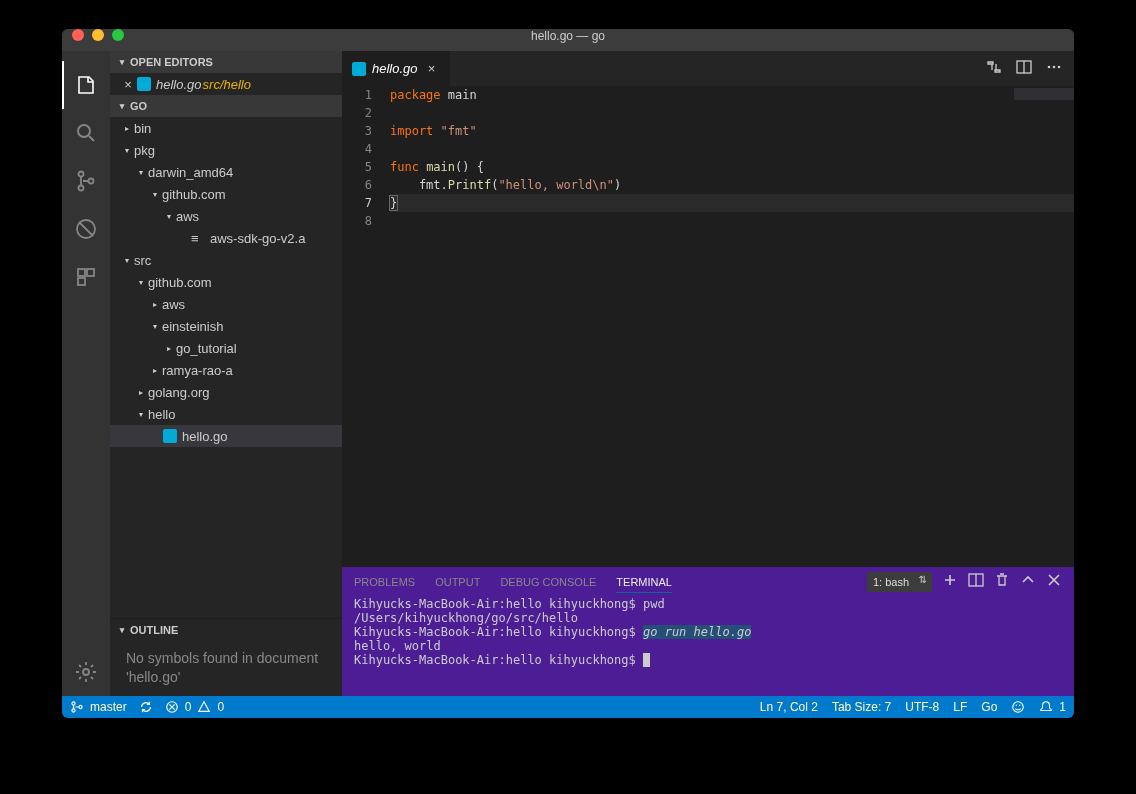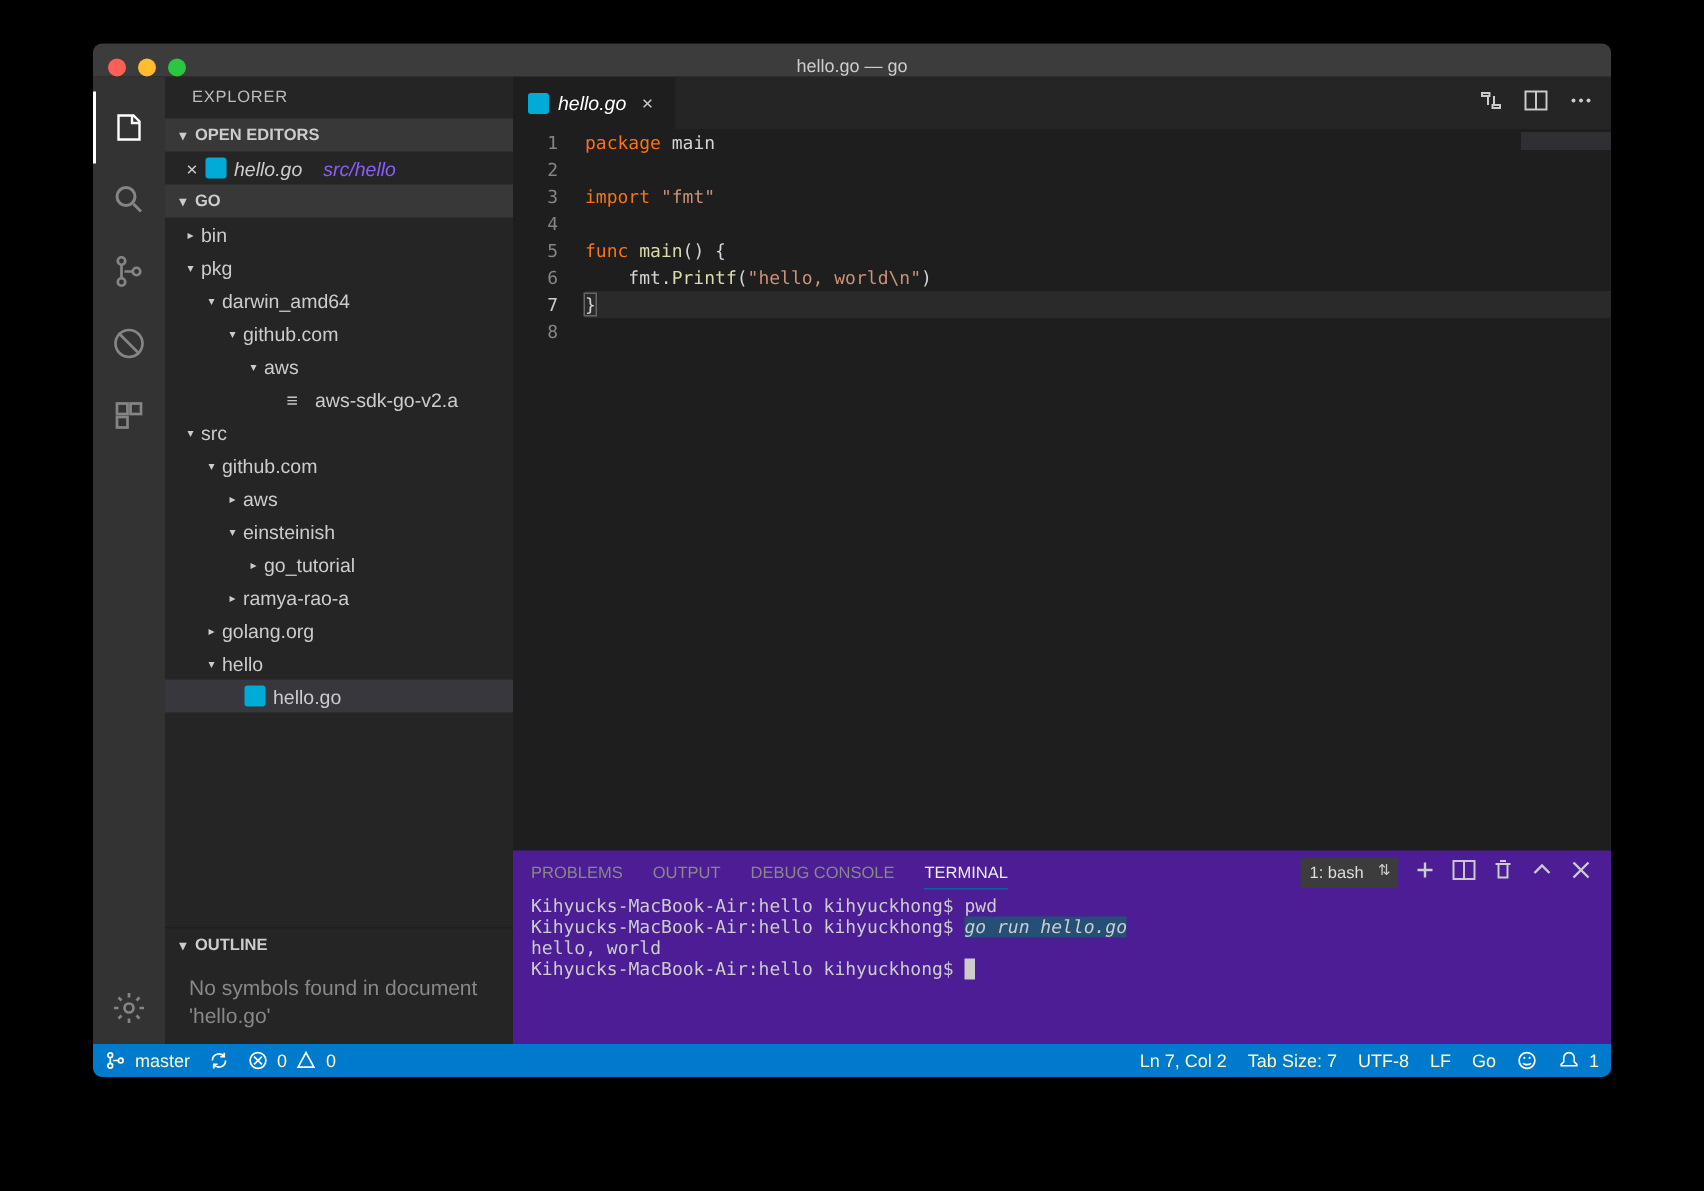--- a/index.html
+++ b/index.html
@@ -20,21 +20,21 @@
   border-radius: 6px;
   overflow: hidden;
   display: flex;
   flex-direction: column;
   box-shadow: 0 10px 40px rgba(0,0,0,0.5);
 }
 .titlebar {
   height: 22px;
   background: #3c3c3c;
   display: flex;
-  align-items: flex-end;
+  align-items: flex-start;
   position: relative;
 }
 .traffic { display:flex; gap:8px; padding-left:10px; }
 .dot { width:12px; height:12px; border-radius:50%; }
 .dot.red{background:#ff5f57;} .dot.yellow{background:#febc2e;} .dot.green{background:#28c840;}
 .title { position:absolute; left:0; right:0; text-align:center; font-size:12px; color:#ccc; }
 .main { flex:1; display:flex; overflow:hidden; }
 .activitybar {
   width:48px; background:#333333; display:flex; flex-direction:column; align-items:center; padding-top:10px;
 }
@@ -139,32 +139,31 @@
       <div class="act-spacer"></div>
       <div class="act-icon">
         <svg viewBox="0 0 24 24">
             <circle cx="12" cy="12" r="3" fill="none" stroke="currentColor" stroke-width="1.8"></circle>
             <path d="M12 2v3M12 19v3M2 12h3M19 12h3M5 5l2 2M17 17l2 2M19 5l-2 2M5 19l2-2" stroke="currentColor" stroke-width="1.8"></path>
           </svg>
       </div>
     </div>
 
     <div class="sidebar">
-      <div class="side-title">EXPLORER</div>
       <div class="section-h">
           <span class="tw">▾</span>
           <span>OPEN EDITORS</span>
         </div>
       <div class="row indent-file" style="padding-left:10px;">
         <span class="close-x">×</span>
         <span class="ic">
             <span class="go-icon"></span>
           </span>
         <span style="font-style:italic">hello.go</span>
-        <span style="color:#8b5cf6;margin-left:14px;font-style:italic">src/hello</span>
+        <span style="color:#eab308;margin-left:1px;font-style:italic">src/hello</span>
       </div>
       <div class="section-h">
           <span class="tw">▾</span>
           <span>GO</span>
         </div>
       <div class="tree" id="tree" style="flex:1; overflow:auto;">
           <div class="row" style="padding-left: 12px;">
             <span class="tw">▸</span>
             <span>bin</span>
           </div>
@@ -297,21 +296,21 @@
                   <path d="M3 4h10M5 4v9h6V4M6 2h4" fill="none" stroke="currentColor" stroke-width="1.3"></path>
                 </svg></span>
             <span class="pic"><svg viewBox="0 0 16 16">
                   <path d="M3 10l5-5 5 5" fill="none" stroke="currentColor" stroke-width="1.6"></path>
                 </svg></span>
             <span class="pic"><svg viewBox="0 0 16 16">
                   <path d="M3 3l10 10M13 3L3 13" stroke="currentColor" stroke-width="1.6"></path>
                 </svg></span>
           </div>
         </div>
-        <div class="term-body" id="term"><div>Kihyucks-MacBook-Air:hello kihyuckhong$ pwd</div><div>Kihyucks-MacBook-Air:hello kihyuckhong$ <span class="hl">go run hello.go</span></div><div>hello, world</div><div>Kihyucks-MacBook-Air:hello kihyuckhong$ <span style="background:#ccc;">&nbsp;</span></div></div>
+        <div class="term-body" id="term"><div>Kihyucks-MacBook-Air:hello kihyuckhong$ pwd</div><div>/Users/kihyuckhong/go/src/hello</div><div>Kihyucks-MacBook-Air:hello kihyuckhong$ <span class="hl">go run hello.go</span></div><div>hello, world</div><div>Kihyucks-MacBook-Air:hello kihyuckhong$ <span style="background:#ccc;">&nbsp;</span></div></div>
       </div>
     </div>
   </div>
 
   <div class="statusbar">
     <div class="grp">
       <svg class="sb-ic" viewBox="0 0 16 16">
           <circle cx="4" cy="4" r="1.8" fill="none" stroke="#fff" stroke-width="1.3"></circle>
           <circle cx="4" cy="12" r="1.8" fill="none" stroke="#fff" stroke-width="1.3"></circle>
           <circle cx="12" cy="8" r="1.8" fill="none" stroke="#fff" stroke-width="1.3"></circle>

